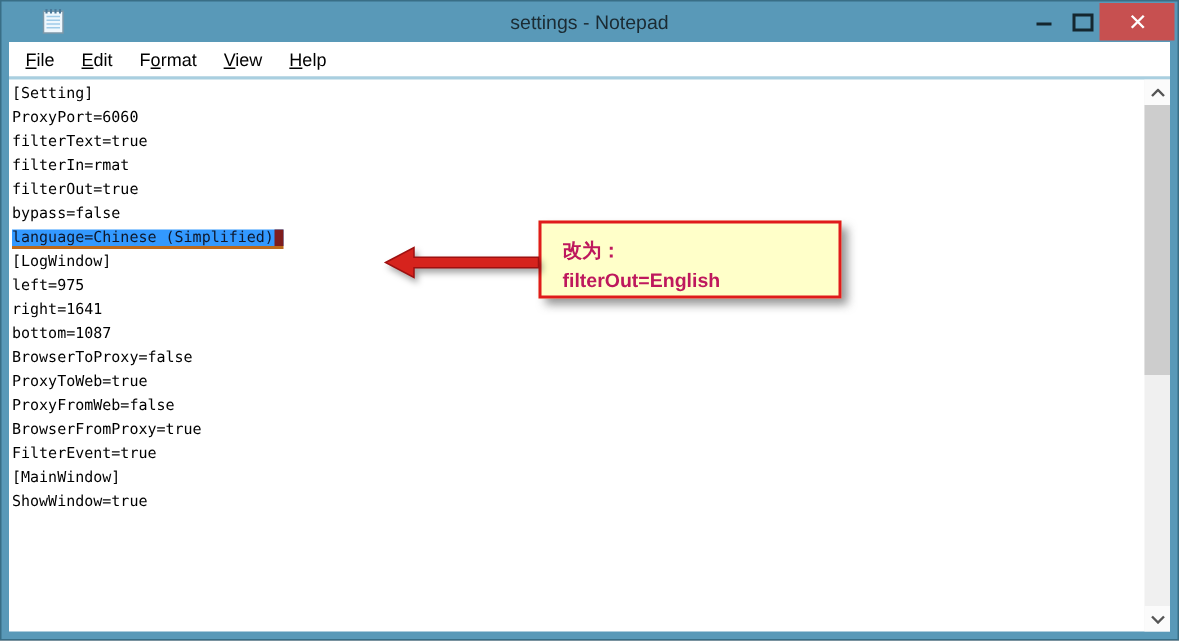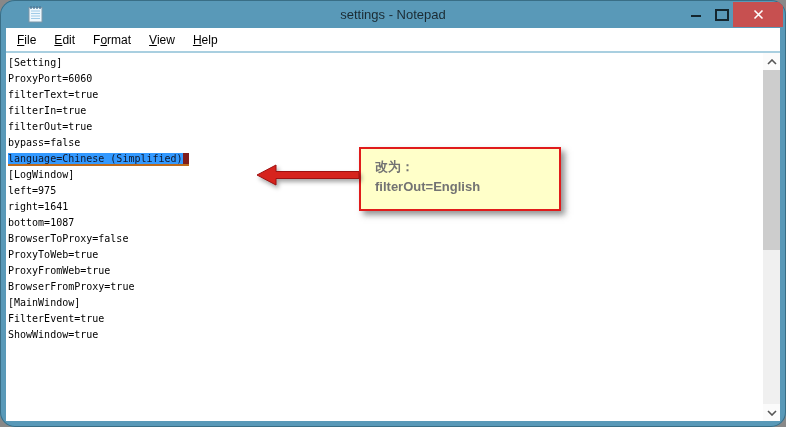--- a/index.html
+++ b/index.html
@@ -2,21 +2,20 @@
 <html><head>
 <meta charset="utf-8">
 <style>
   html,body{margin:0;padding:0;background:#888;}
   .window{
     position:relative;width:786px;height:427px;
     background:#5999b8;
     box-shadow:inset 0 0 0 1px #396e86;
     font-family:"Liberation Sans",sans-serif;
     overflow:hidden;
-    border-radius:15px;
   }
   
   .titlebar{position:absolute;top:1px;left:1px;right:1px;height:27px;}
   .np-icon{position:absolute;left:26px;top:4px;width:17px;height:18px;}
   .title{
     position:absolute;left:0;right:0;top:0;height:27px;
     line-height:27px;text-align:center;
     font-size:13px;color:#1b2b33;
   }
   .cap-btn{position:absolute;top:1px;height:25px;display:flex;align-items:center;justify-content:center;cursor:default;}
@@ -48,25 +47,25 @@
     box-shadow:0 2px 0 0 #bc6a1c;
   }
   
   .scrollbar{position:absolute;top:0;right:0;bottom:0;width:17px;background:#f0f0f0;}
   .scroll-btn{position:absolute;left:0;width:17px;height:17px;background:#fbfbfb;display:flex;align-items:center;justify-content:center;}
   .scroll-up{top:0;}
   .scroll-down{bottom:0;}
   .thumb{position:absolute;top:17px;left:0;width:17px;height:180px;background:#cdcdcd;}
   
   .callout{
-    position:absolute;left:359px;top:147px;width:202px;height:64px;
+    position:absolute;left:359px;top:147px;width:202px;height:52px;
     box-sizing:border-box;background:#ffffc9;border:2px solid #e01b1b;
     box-shadow:4px 4px 6px rgba(90,90,90,.65);
     padding:8px 0 0 14px;font-size:13px;font-weight:bold;
-    line-height:20px;color:#737373;z-index:5;
+    line-height:20px;color:#be185d;z-index:5;
   }
   .arrow-svg{position:absolute;left:253px;top:161px;z-index:6;
     filter:drop-shadow(2px 3px 2px rgba(0,0,0,.35));}
 </style>
 </head>
 <body>
 
 <div class="window">
 
   <div class="titlebar">
@@ -105,34 +104,34 @@
     <span class="menu-item"><span></span><u>E</u><span>dit</span></span>
     <span class="menu-item"><span>F</span><u>o</u><span>rmat</span></span>
     <span class="menu-item"><span></span><u>V</u><span>iew</span></span>
     <span class="menu-item"><span></span><u>H</u><span>elp</span></span>
   </div>
 
   <div class="editor">
     <div class="ln">[Setting]</div>
     <div class="ln">ProxyPort=6060</div>
     <div class="ln">filterText=true</div>
-    <div class="ln">filterIn=true</div>
+    <div class="ln">filterIn=rmat</div>
     <div class="ln">filterOut=true</div>
     <div class="ln">bypass=false</div>
     <div class="ln"><span class="selection">language=Chinese (Simplified)</span></div>
     <div class="ln">[LogWindow]</div>
     <div class="ln">left=975</div>
     <div class="ln">right=1641</div>
     <div class="ln">bottom=1087</div>
     <div class="ln">BrowserToProxy=false</div>
     <div class="ln">ProxyToWeb=true</div>
-    <div class="ln">ProxyFromWeb=true</div>
+    <div class="ln">ProxyFromWeb=false</div>
     <div class="ln">BrowserFromProxy=true</div>
+    <div class="ln">FilterEvent=true</div>
     <div class="ln">[MainWindow]</div>
-    <div class="ln">FilterEvent=true</div>
     <div class="ln">ShowWindow=true</div>
 
     <div class="scrollbar">
       <div class="scroll-btn scroll-up">
         <svg width="10" height="6" viewBox="0 0 10 6">
           <polyline points="1,5 5,1 9,5" fill="none" stroke="#555555" stroke-width="1.6"></polyline>
         </svg>
       </div>
       <div class="thumb"></div>
       <div class="scroll-btn scroll-down">

